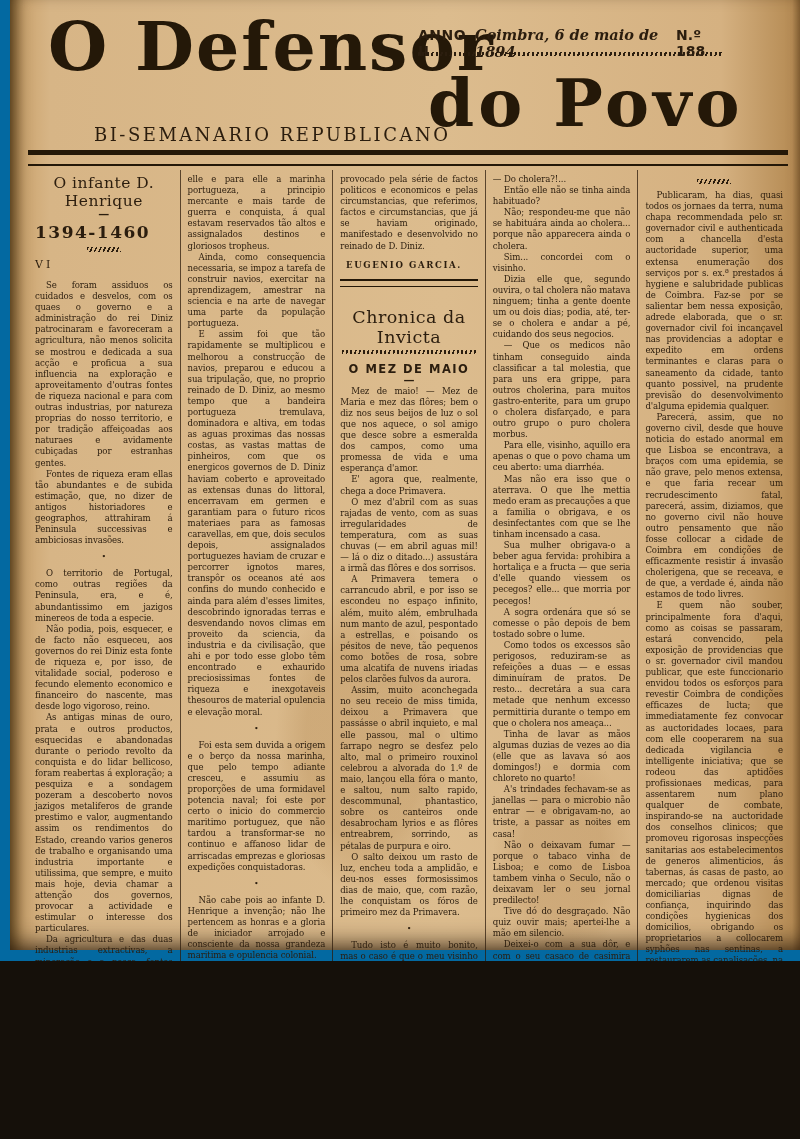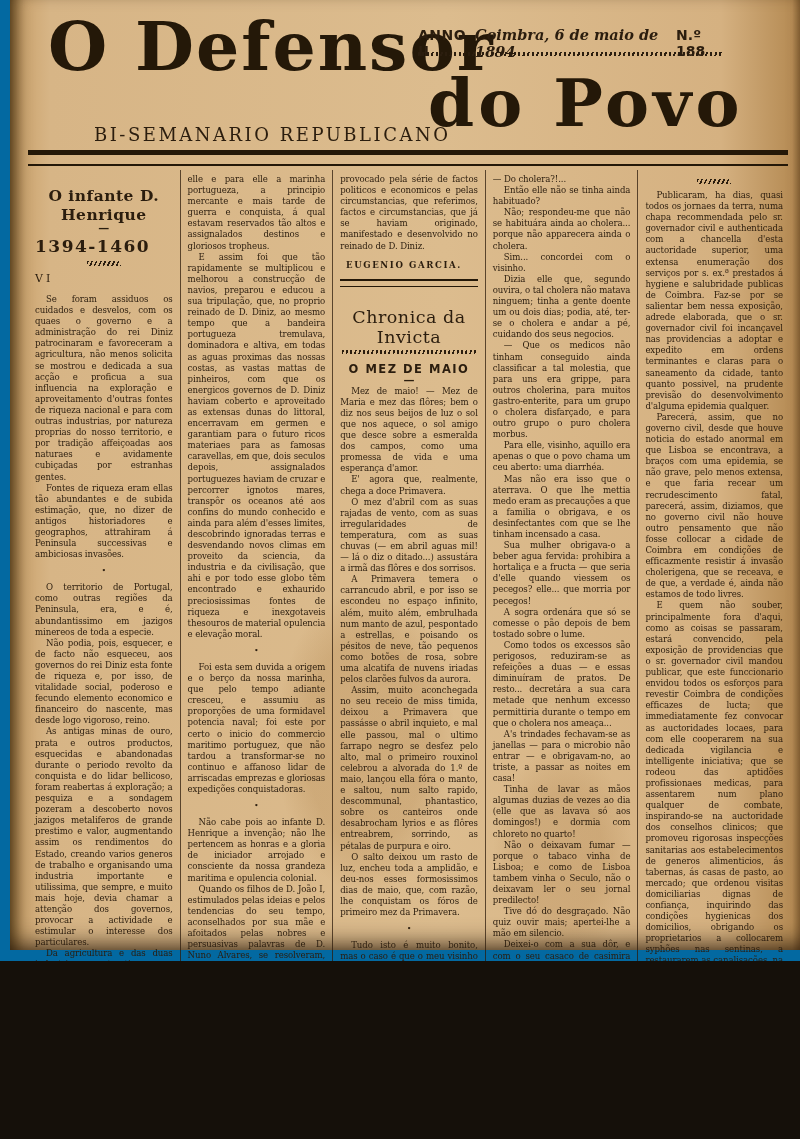--- a/index.html
+++ b/index.html
@@ -25,21 +25,21 @@
       background:repeating-linear-gradient(100deg,#2b1d0e 0 2px,transparent 2px 4.5px);}
   .mast-rule{position:absolute;left:18px;top:150px;right:12px;height:9px;
       border-top:5px solid #241808;border-bottom:2px solid #241808;}
   
   #cols{position:absolute;left:18px;top:170px;right:10px;height:896px;display:flex;}
   .col{flex:1 1 0;padding:4px 7px 0 7px;overflow:hidden;border-right:1px solid rgba(45,28,12,.75);}
   .col:last-child{border-right:none;}
   .col *{margin:0;}
   .b-p,.b-pc{font-size:8.6px;line-height:11.1px;text-align:justify;letter-spacing:-.1px;}
   .b-p{text-indent:11px;}
-  .b-article-title{font-weight:bold;font-size:15.5px;text-align:center;margin-top:12px;letter-spacing:.5px;}
+  .b-article-title{font-weight:normal;font-size:15.5px;text-align:center;margin-top:0;letter-spacing:.5px;}
   .b-article-title2{font-weight:bold;font-size:14px;line-height:1.2;text-align:center;margin-top:2px;white-space:pre-line;}
   .b-dash{text-align:center;font-weight:bold;line-height:10px;font-size:11px;}
   .b-article-subtitle{font-weight:bold;font-size:17px;text-align:left;letter-spacing:1.5px;margin-top:2px;}
   .b-squiggle{width:34px;height:5px;margin:5px auto 6px auto;
       background:repeating-linear-gradient(115deg,#2b1d0e 0 1.6px,transparent 1.6px 4px);}
   .b-roman{font-weight:normal;text-align:left;font-size:11px;letter-spacing:3px;margin:4px 0 9px 0;}
   .b-sep{text-align:center;font-size:8px;line-height:8px;margin:7px 0;}
   .b-sig{text-align:center;font-size:8.6px;letter-spacing:1.6px;margin:8px 10px 9px 0;font-weight:bold;}
   .b-rule2{height:5px;border-top:2.5px solid #241808;border-bottom:1.5px solid #241808;margin:2px 0 10px 0;}
   .b-h1{font-size:17.5px;text-align:center;margin-top:20px;letter-spacing:.5px;}
@@ -74,20 +74,21 @@
           <div class="b-p">Se foram assiduos os cuidados e desvelos, com os quaes o governo e a administração do rei Diniz patrocinaram e favoreceram a agricultura, não menos solicita se mostrou e dedicada a sua acção e proficua a sua influencia na exploração e aproveitamento d'outras fontes de riqueza nacional e para com outras industrias, por natureza proprias do nosso territorio, e por tradição affeiçoadas aos naturaes e avidamente cubiçadas por estranhas gentes.</div>
           <div class="b-p">Fontes de riqueza eram ellas tão abundantes e de subida estimação, que, no dizer de antigos historiadores e geographos, attrahiram á Peninsula successivas e ambiciosas invasões.</div>
           <div class="b-sep">•</div>
           <div class="b-p">O territorio de Portugal, como outras regiões da Peninsula, era, e é, abundantissimo em jazigos minereos de toda a especie.</div>
           <div class="b-p">Não podia, pois, esquecer, e de facto não esqueceu, aos governos do rei Diniz esta fonte de riqueza e, por isso, de vitalidade social, poderoso e fecundo elemento economico e financeiro do nascente, mas desde logo vigoroso, reino.</div>
           <div class="b-p">As antigas minas de ouro, prata e outros productos, esquecidas e abandonadas durante o periodo revolto da conquista e do lidar bellicoso, foram reabertas á exploração; a pesquiza e a sondagem pozeram a descoberto novos jazigos metaliferos de grande prestimo e valor, augmentando assim os rendimentos do Estado, creando varios generos de trabalho e organisando uma industria importante e utilissima, que sempre, e muito mais hoje, devia chamar a attenção dos governos, provocar a actividade e estimular o interesse dos particulares.</div>
           <div class="b-p">Da agricultura e das duas industrias extractivas, a mineração e a pesca, fontes primarias de toda a producção, logo que o esforço do homem as fecunde e explore, vieram outras industrias complementares e accessorias, ás quaes não faltaram a iniciativa e protecção dos governos, que de prompto voltaram para ellas a sua efficaz e zelosa interferencia, a sua tão justificada quão necessaria intervenção directa.</div>
         </div>
         <div class="col">
           <div class="b-pc">elle e para elle a marinha portugueza, a principio mercante e mais tarde de guerra e conquista, á qual estavam reservados tão altos e assignalados destinos e gloriosos tropheus.</div>
+          <div class="b-p">Ainda, como consequencia necessaria, se impoz a tarefa de construir navios, exercitar na aprendizagem, amestrar na sciencia e na arte de navegar uma parte da população portugueza.</div>
           <div class="b-p">E assim foi que tão rapidamente se multiplicou e melhorou a construcção de navios, preparou e educou a sua tripulação, que, no proprio reinado de D. Diniz, ao mesmo tempo que a bandeira portugueza tremulava, dominadora e altiva, em todas as aguas proximas das nossas costas, as vastas mattas de pinheiros, com que os energicos governos de D. Diniz haviam coberto e aproveitado as extensas dunas do littoral, encerravam em germen e garantiam para o futuro ricos materiaes para as famosas caravellas, em que, dois seculos depois, assignalados portuguezes haviam de cruzar e percorrer ignotos mares, transpôr os oceanos até aos confins do mundo conhecido e ainda para além d'esses limites, descobrindo ignoradas terras e desvendando novos climas em proveito da sciencia, da industria e da civilisação, que ahi e por todo esse globo têm encontrado e exhaurido preciosissimas fontes de riqueza e inexgotaveis thesouros de material opulencia e elevação moral.</div>
           <div class="b-sep">•</div>
           <div class="b-p">Foi esta sem duvida a origem e o berço da nossa marinha, que pelo tempo adiante cresceu, e assumiu as proporções de uma formidavel potencia naval; foi este por certo o inicio do commercio maritimo portuguez, que não tardou a transformar-se no continuo e affanoso lidar de arriscadas emprezas e gloriosas expedições conquistadoras.</div>
           <div class="b-sep">•</div>
           <div class="b-p">Não cabe pois ao infante D. Henrique a invenção; não lhe pertencem as honras e a gloria de iniciador arrojado e consciente da nossa grandeza maritima e opulencia colonial.</div>
           <div class="b-p">Quando os filhos de D. João I, estimulados pelas ideias e pelos tendencias do seu tempo, aconselhados por sua mãe e afoitados pelas nobres e persuasivas palavras de D. Nuno Alvares, se resolveram, resolveram seu pae á conquista de Ceuta, e se lançaram mar em fóra, com seus companheiros d'armas e servidores domesticos, em demanda de maiores destinos e mais amplo engrandecimento da Patria, com o intuito, apenas, de merecidamente alcançarem a espada de cavalleiro, — já existia a marinha portugueza, e, com ella e a par d'ella, o commercio maritimo portuguez,</div>
         </div>
         <div class="col">
           <div class="b-pc">provocado pela série de factos politicos e economicos e pelas circumstancias, que referimos, factos e circumstancias, que já se haviam originado, manifestado e desenvolvido no reinado de D. Diniz.</div>
           <div class="b-sig">EUGENIO GARCIA.</div>
@@ -110,22 +111,22 @@
           <div class="b-p">Então elle não se tinha ainda habituado?</div>
           <div class="b-p">Não; respondeu-me que não se habituára ainda ao cholera... porque não apparecera ainda o cholera.</div>
           <div class="b-p">Sim... concordei com o visinho.</div>
           <div class="b-p">Dizia elle que, segundo ouvira, o tal cholera não matava ninguem; tinha a gente doente um ou dois dias; podia, até, ter-se o cholera e andar a pé, cuidando dos seus negocios.</div>
           <div class="b-p">— Que os medicos não tinham conseguido ainda classificar a tal molestia, que para uns era grippe, para outros cholerina, para muitos gastro-enterite, para um grupo o cholera disfarçado, e para outro grupo o puro cholera morbus.</div>
           <div class="b-p">Para elle, visinho, aquillo era apenas o que o povo chama um ceu aberto: uma diarrhéa.</div>
           <div class="b-p">Mas não era isso que o aterrava. O que lhe mettia medo eram as precauções a que a familia o obrigava, e os desinfectantes com que se lhe tinham incensado a casa.</div>
           <div class="b-p">Sua mulher obrigava-o a beber agua fervida: prohibira a hortaliça e a fructa — que seria d'elle quando viessem os pecegos? elle... que morria por pecegos!</div>
           <div class="b-p">A sogra ordenára que só se comesse o pão depois de bem tostado sobre o lume.</div>
           <div class="b-p">Como todos os excessos são perigosos, reduziram-se as refeições a duas — e essas diminuíram de pratos. De resto... decretára a sua cara metade que nenhum excesso permittiria durante o tempo em que o cholera nos ameaça...</div>
+          <div class="b-p">Tinha de lavar as mãos algumas duzias de vezes ao dia (elle que as lavava só aos domingos!) e dormia com chloreto no quarto!</div>
           <div class="b-p">A's trindades fechavam-se as janellas — para o microbio não entrar — e obrigavam-no, ao triste, a passar as noites em casa!</div>
-          <div class="b-p">Tinha de lavar as mãos algumas duzias de vezes ao dia (elle que as lavava só aos domingos!) e dormia com chloreto no quarto!</div>
           <div class="b-p">Não o deixavam fumar — porque o tabaco vinha de Lisboa; e como de Lisboa tambem vinha o Seculo, não o deixavam ler o seu jornal predilecto!</div>
           <div class="b-p">Tive dó do desgraçado. Não quiz ouvir mais; apertei-lhe a mão em silencio.</div>
           <div class="b-p">Deixei-o com a sua dôr, e com o seu casaco de casimira côr de mel, e recolhi ao meu quarto, pensando em que as prevenções vão sendo mais incommodas do que o mal, e em que uma sogra é muito peior do que tudo isso.</div>
         </div>
         <div class="col">
           <div class="b-squiggle"></div>
           <div class="b-p">Publicaram, ha dias, quasi todos os jornaes da terra, numa chapa recommendada pelo sr. governador civil e authenticada com a chancella d'esta auctoridade superior, uma extensa enumeração dos serviços por s. ex.ª prestados á hygiene e salubridade publicas de Coimbra. Faz-se por se salientar bem nessa exposição, adrede elaborada, que o sr. governador civil foi incançavel nas providencias a adoptar e expedito em ordens terminantes e claras para o saneamento da cidade, tanto quanto possivel, na prudente previsão do desenvolvimento d'alguma epidemia qualquer.</div>
           <div class="b-p">Parecerá, assim, que no governo civil, desde que houve noticia do estado anormal em que Lisboa se encontrava, a braços com uma epidemia, se não grave, pelo menos extensa, e que faria recear um recrudescimento fatal, parecerá, assim, diziamos, que no governo civil não houve outro pensamento que não fosse collocar a cidade de Coimbra em condições de efficazmente resistir á invasão cholerigena, que se receava, e de que, a verdade é, ainda não estamos de todo livres.</div>
           <div class="b-p">E quem não souber, principalmente fora d'aqui, como as coisas se passaram, estará convencido, pela exposição de providencias que o sr. governador civil mandou publicar, que este funccionario envidou todos os esforços para revestir Coimbra de condições efficazes de lucta; que immediatamente fez convocar as auctoridades locaes, para com elle cooperarem na sua dedicada vigilancia e intelligente iniciativa; que se rodeou das aptidões profissionaes medicas, para assentarem num plano qualquer de combate, inspirando-se na auctoridade dos conselhos clinicos; que promoveu rigorosas inspecções sanitarias aos estabelecimentos de generos alimenticios, ás tabernas, ás casas de pasto, ao mercado; que ordenou visitas domiciliarias dignas de confiança, inquirindo das condições hygienicas dos domicilios, obrigando os proprietarios a collocarem syphões nas sentinas, a restaurarem as canalisações, na sua maior parte obstruidas e inutilisadas, mais perniciosas por isso do que uteis; que olhou ou mandou olhar, pela escrupulosa limpeza das sargetas, sumidouros e sentinas publicas, mandando que a camara municipal fizesse correr a agua a plenos jorros pelas canalisações dos esgotos; que ordenou a stricta e rigorosa observancia dos regulamentos e posturas, de modo a obstar ás repugnancias que por essas ruas se observam, determinando uma policiação vigilante e acurada; que recommendou a prohibição expressa do abuso, que já aqui indicámos, de no mercado entrarem, e serem postas á venda, carnes verdes não abatidas no matadouro municipal; que ordenou uma desinfecção profusa, a chloreto de cal ou quaesquer outros desinfectantes, de todos os recantos immundos e sitios excusos que, pelos meandros da cidade, e até em logares centraes, exhalam pestiferas emanações; emfim, que nada olvidou para cumprir as obrigações que são impostas pelo codigo administrativo aos governadores civis sob o ponto de vista da hygiene e salubridade publica, observando, o artigo 218</div>
         </div>

